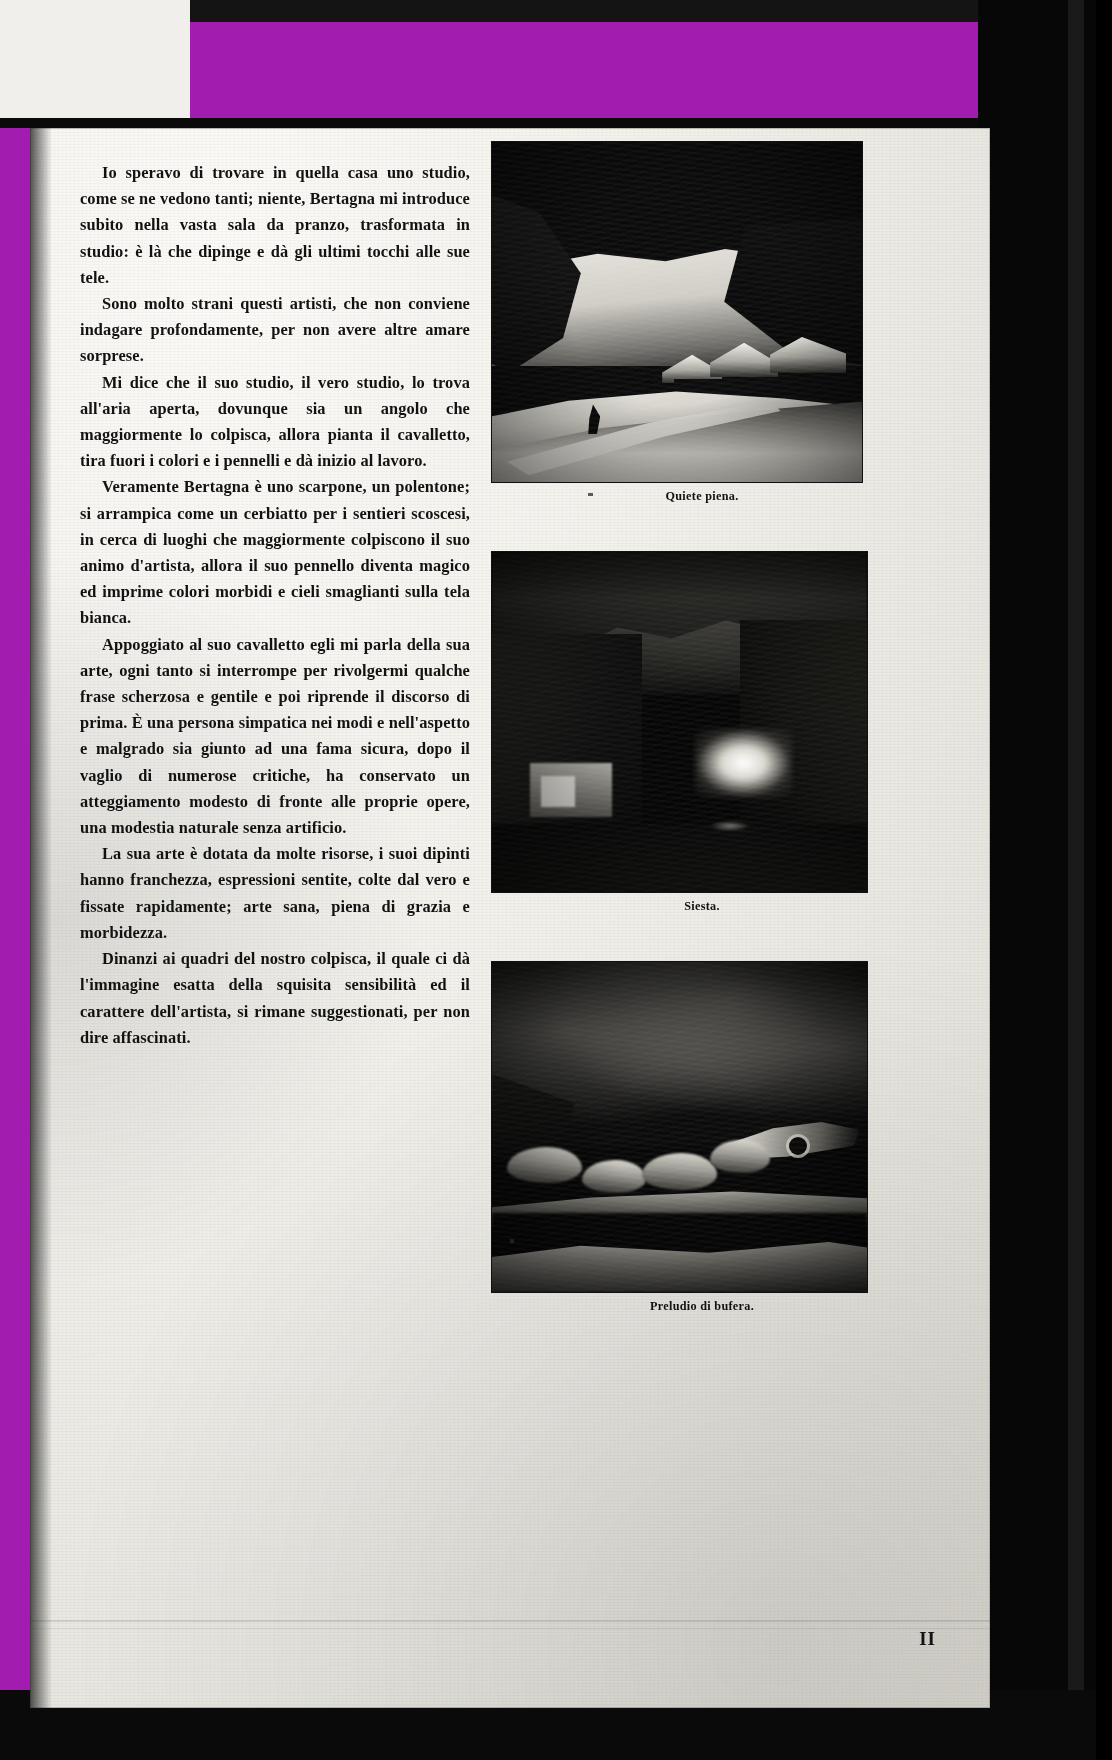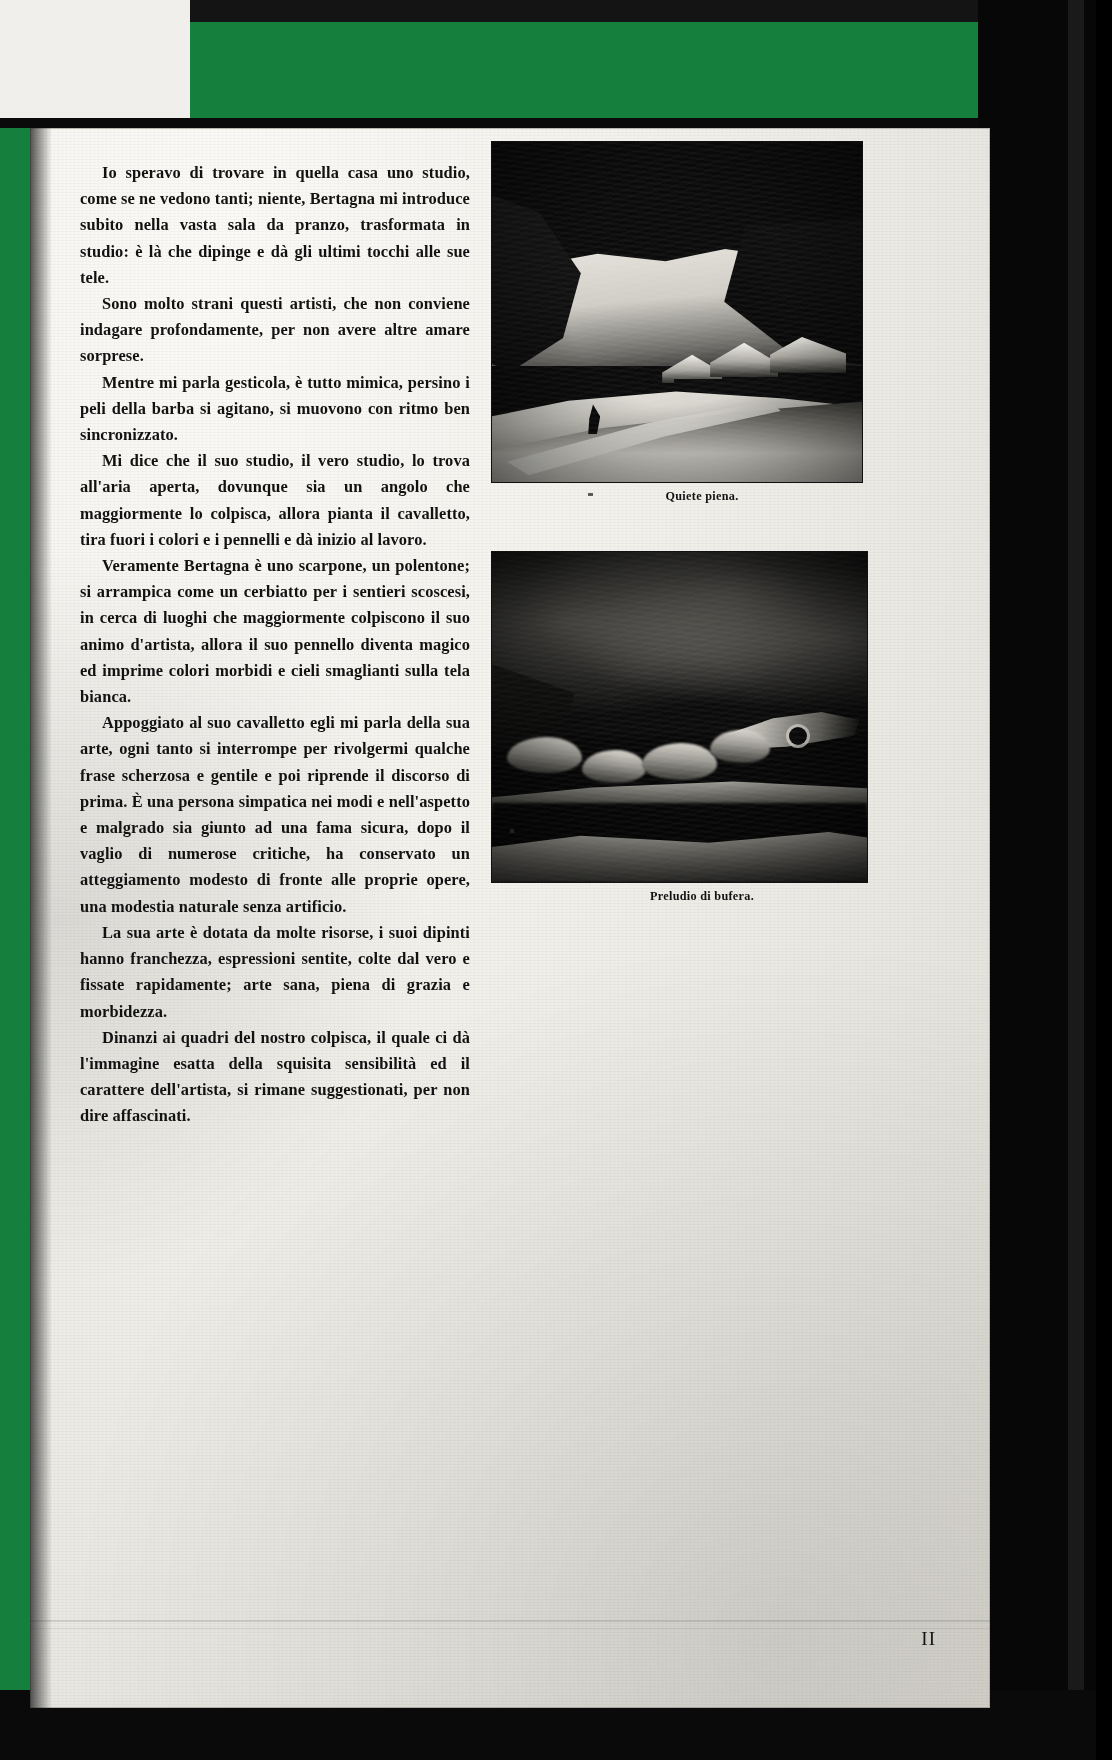--- a/index.html
+++ b/index.html
@@ -1,19 +1,19 @@
 <!DOCTYPE html>
 <html><head>
 <meta charset="utf-8">
 <style>
   html,body{margin:0;padding:0;background:#000;}
   body{width:1112px;height:1760px;overflow:hidden;font-family:"Liberation Serif",serif;}
 
   
-  #scan-root{position:relative;width:1096px;height:1760px;background:#15803d;overflow:hidden;}
+  #scan-root{position:relative;width:1096px;height:1760px;background:#a21caf;overflow:hidden;}
 
   
   .scan-flap{position:absolute;left:0;top:0;width:190px;height:122px;background:#f0efeb;}
   .scan-flap-2{position:absolute;left:190px;top:0;width:930px;height:22px;background:#141414;}
   .scan-flap-3{position:absolute;left:0;top:118px;width:1112px;height:10px;background:#0a0a0a;}
 
   
   .scan-right-band{position:absolute;right:0;top:0;width:118px;height:1760px;background:#070707;}
   .scan-right-band2{position:absolute;right:12px;top:0;width:16px;height:1760px;background:#2a2a2a;opacity:.55;}
   .scan-bottom-band{position:absolute;left:0;bottom:0;width:1112px;height:70px;background:#0a0a0a;}
@@ -233,21 +233,21 @@
   }
   .p3-vig{position:absolute;inset:0;background:radial-gradient(ellipse at 52% 52%, rgba(0,0,0,0) 28%, rgba(0,0,0,.62) 100%);}
 
   
   .cap-artifact{position:absolute;left:96px;top:4px;width:5px;height:3px;background:#2a2a2a;opacity:.75;}
   .cap-artifact-3{position:absolute;left:18px;top:-60px;width:4px;height:4px;background:#333;opacity:.6;}
 
   
   #page-number{
     position:absolute;right:54px;bottom:58px;
-    font-size:19px;font-weight:normal;color:#141414;letter-spacing:1px;
+    font-size:19px;font-weight:bold;color:#141414;letter-spacing:1px;
     font-family:"Liberation Serif",serif;
   }
 
   
   .streak{position:absolute;background:rgba(0,0,0,.05);pointer-events:none;}
   .streak-a{left:0;top:1492px;width:960px;height:2px;background:rgba(0,0,0,.10);}
   .streak-b{left:0;top:1500px;width:960px;height:1px;background:rgba(0,0,0,.07);}
 </style>
 </head>
 <body>
@@ -260,21 +260,20 @@
   <div class="scan-right-band"></div>
   <div class="scan-right-band2"></div>
   <div class="scan-bottom-band"></div>
 
   <div id="page">
     <div class="page-inner">
 
       <div id="text-column">
         <p>Io speravo di trovare in quella casa uno studio, come se ne vedono tanti; niente, Bertagna mi introduce subito nella vasta sala da pranzo, trasformata in studio: è là che dipinge e dà gli ultimi tocchi alle sue tele.</p>
         <p>Sono molto strani questi artisti, che non conviene indagare profondamente, per non avere altre amare sorprese.</p>
-        <p>Mentre mi parla gesticola, è tutto mimica, persino i peli della barba si agitano, si muovono con ritmo ben sincronizzato.</p>
         <p>Mi dice che il suo studio, il vero studio, lo trova all'aria aperta, dovunque sia un angolo che maggiormente lo colpisca, allora pianta il cavalletto, tira fuori i colori e i pennelli e dà inizio al lavoro.</p>
         <p>Veramente Bertagna è uno scarpone, un polentone; si arrampica come un cerbiatto per i sentieri scoscesi, in cerca di luoghi che maggiormente colpiscono il suo animo d'artista, allora il suo pennello diventa magico ed imprime colori morbidi e cieli smaglianti sulla tela bianca.</p>
         <p>Appoggiato al suo cavalletto egli mi parla della sua arte, ogni tanto si interrompe per rivolgermi qualche frase scherzosa e gentile e poi riprende il discorso di prima. È una persona simpatica nei modi e nell'aspetto e malgrado sia giunto ad una fama sicura, dopo il vaglio di numerose critiche, ha conservato un atteggiamento modesto di fronte alle proprie opere, una modestia naturale senza artificio.</p>
         <p>La sua arte è dotata da molte risorse, i suoi dipinti hanno franchezza, espressioni sentite, colte dal vero e fissate rapidamente; arte sana, piena di grazia e morbidezza.</p>
         <p>Dinanzi ai quadri del nostro colpisca, il quale ci dà l'immagine esatta della squisita sensibilità ed il carattere dell'artista, si rimane suggestionati, per non dire affascinati.</p>
       </div>
 
       <div id="figure-column">
 
         <figure class="figure">
@@ -296,20 +295,39 @@
             <div class="p1-fig"></div>
             <div class="grain"></div>
             <div class="p1-vig"></div>
           </div>
           <figcaption class="caption" style="position:relative;">
             <span class="cap-artifact"></span>
             <span>Quiete piena.</span>
           </figcaption>
         </figure>
 
+        <figure class="figure" style="margin-top:48px;">
+          <div class="photo" id="photo-siesta">
+            <div class="p2-bg"></div>
+            <div class="p2-sky"></div>
+            <div class="p2-roofline"></div>
+            <div class="p2-bldg-l"></div>
+            <div class="p2-bldg-r"></div>
+            <div class="p2-wall-lit"></div>
+            <div class="p2-wall-lit2"></div>
+            <div class="p2-glow"></div>
+            <div class="p2-ground"></div>
+            <div class="p2-spark"></div>
+            <div class="grain"></div>
+            <div class="p2-vig"></div>
+          </div>
+          <figcaption class="caption">
+            <span>Siesta.</span>
+          </figcaption>
+        </figure>
 
         <figure class="figure" style="margin-top:48px;">
           <div class="photo" id="photo-preludio">
             <div class="p3-bg"></div>
             <div class="p3-clouds"></div>
             <div class="p3-rock-l"></div>
             <div class="p3-ridgelit"></div>
             <div class="p3-hole"></div>
             <div class="p3-boulder p3-b1"></div>
             <div class="p3-boulder p3-b2"></div>

